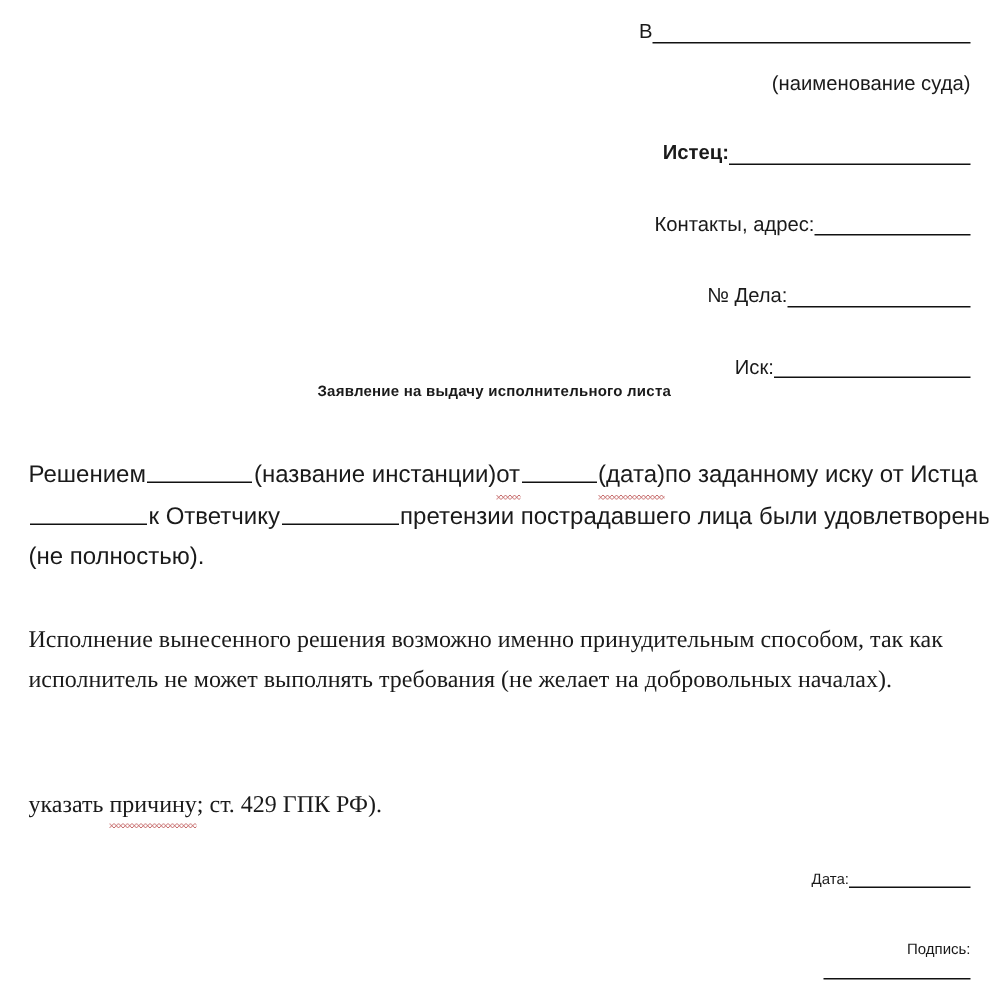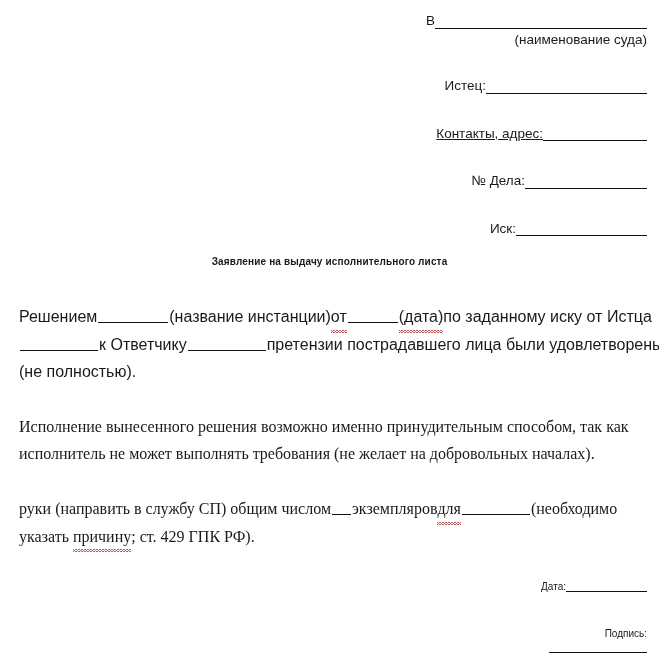--- a/index.html
+++ b/index.html
@@ -44,29 +44,29 @@
     padding-bottom: 1px;
   }
   .hdr-row .blank {
     display: inline-block;
     border-bottom: 1.4px solid #111;
     height: 13px;
   }
   .hdr-note {
     text-align: right;
     font-size: 13.5px;
-    padding-top: 4px;
+    padding-top: 20px;
     white-space: nowrap;
   }
 
   #hdr-court   { margin-top: 14px; }
   #hdr-court .blank   { width: 212px; }
-  #hdr-plaintiff { margin-top: 33px; }
+  #hdr-plaintiff { margin-top: 33px; font-weight: bold; }
   #hdr-plaintiff .blank { width: 161px; }
-  #hdr-contacts { margin-top: 33px; text-decoration: underline; }
+  #hdr-contacts { margin-top: 33px; }
   #hdr-contacts .blank { width: 104px; }
   #hdr-claim    { margin-top: 33px; }
   #hdr-claim .blank    { width: 131px; }
   #hdr-case     { margin-top: 33px; }
   #hdr-case .blank     { width: 122px; }
 
   
   .doc-title {
     position: absolute;
     left: 0;
@@ -197,21 +197,20 @@
       <br>
       <span class="line">(не полностью).</span>
     </p>
 
     <p class="para">
       <span class="line">Исполнение вынесенного решения возможно именно принудительным способом, так как</span>
       <br>
       <span class="line">исполнитель не может выполнять требования (не желает на добровольных началах).</span>
       <br>
       <br>
-      <span class="line"><span>руки (направить в службу СП) общим числом</span><span class="u u-w20"></span><span>экземпляров</span><span class="sq">для</span><span class="u u-w68"></span><span>(необходимо</span></span>
       <br>
       <span class="line"><span>указать</span><span>&nbsp;</span><span class="sq">причину</span><span>; ст. 429 ГПК РФ).</span></span>
     </p>
 
   </div>
 
   <div class="footer-block">
 
     <div class="ft-row" id="ft-date">
       <span class="lbl">Дата:</span>

